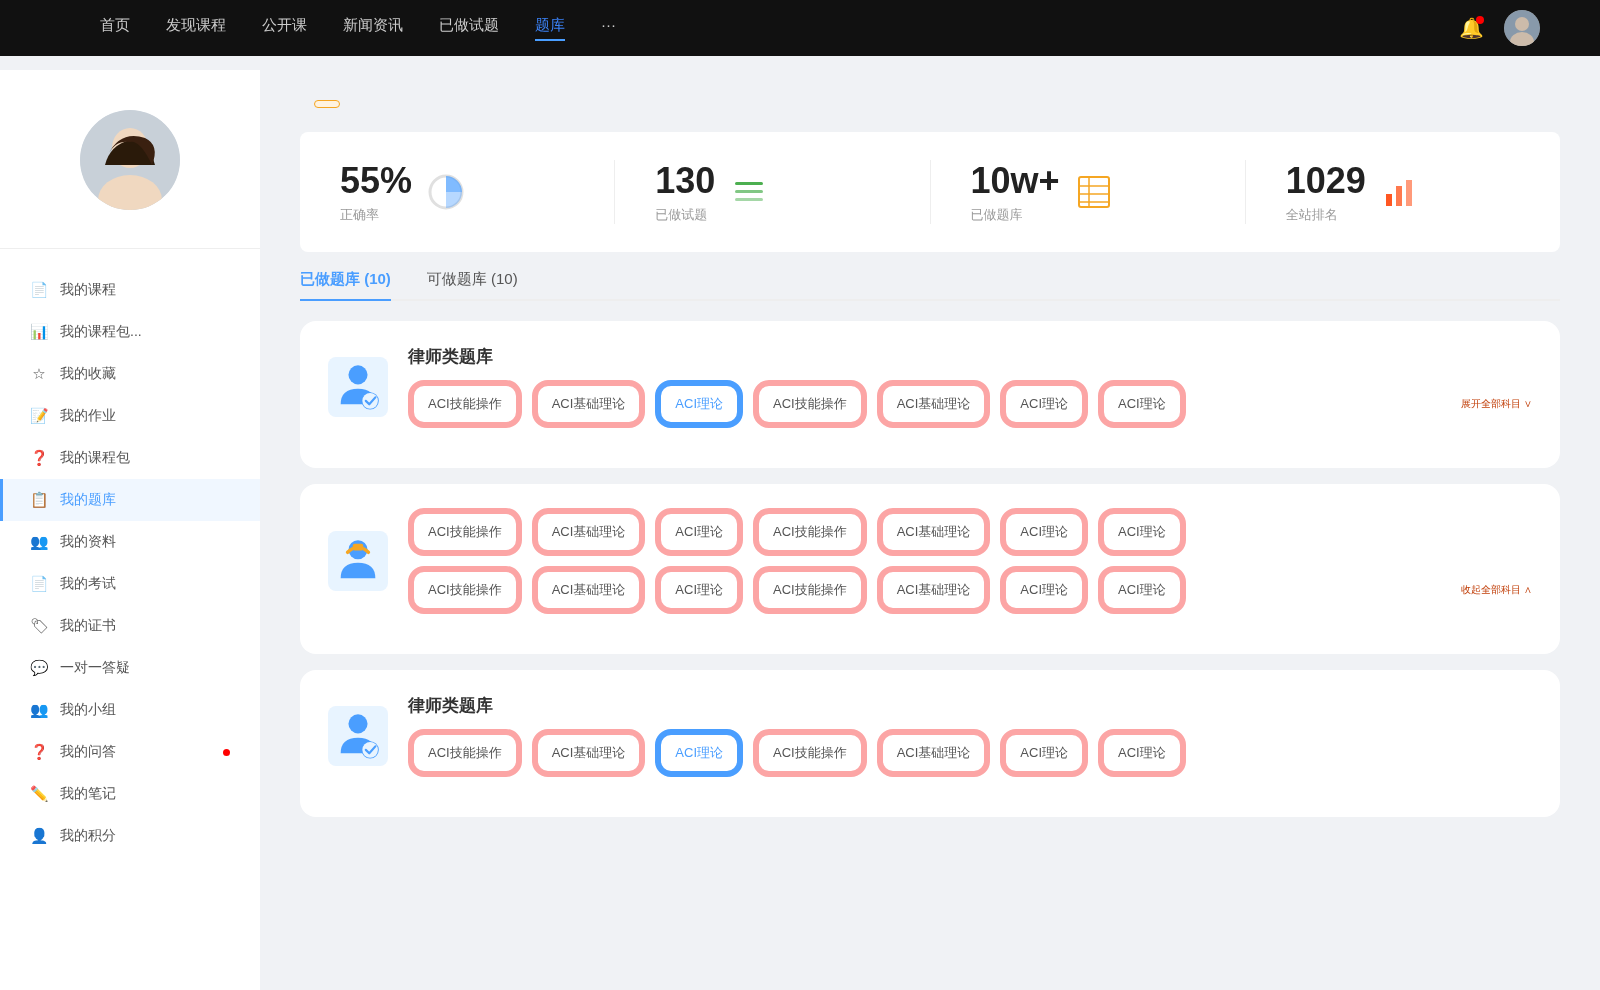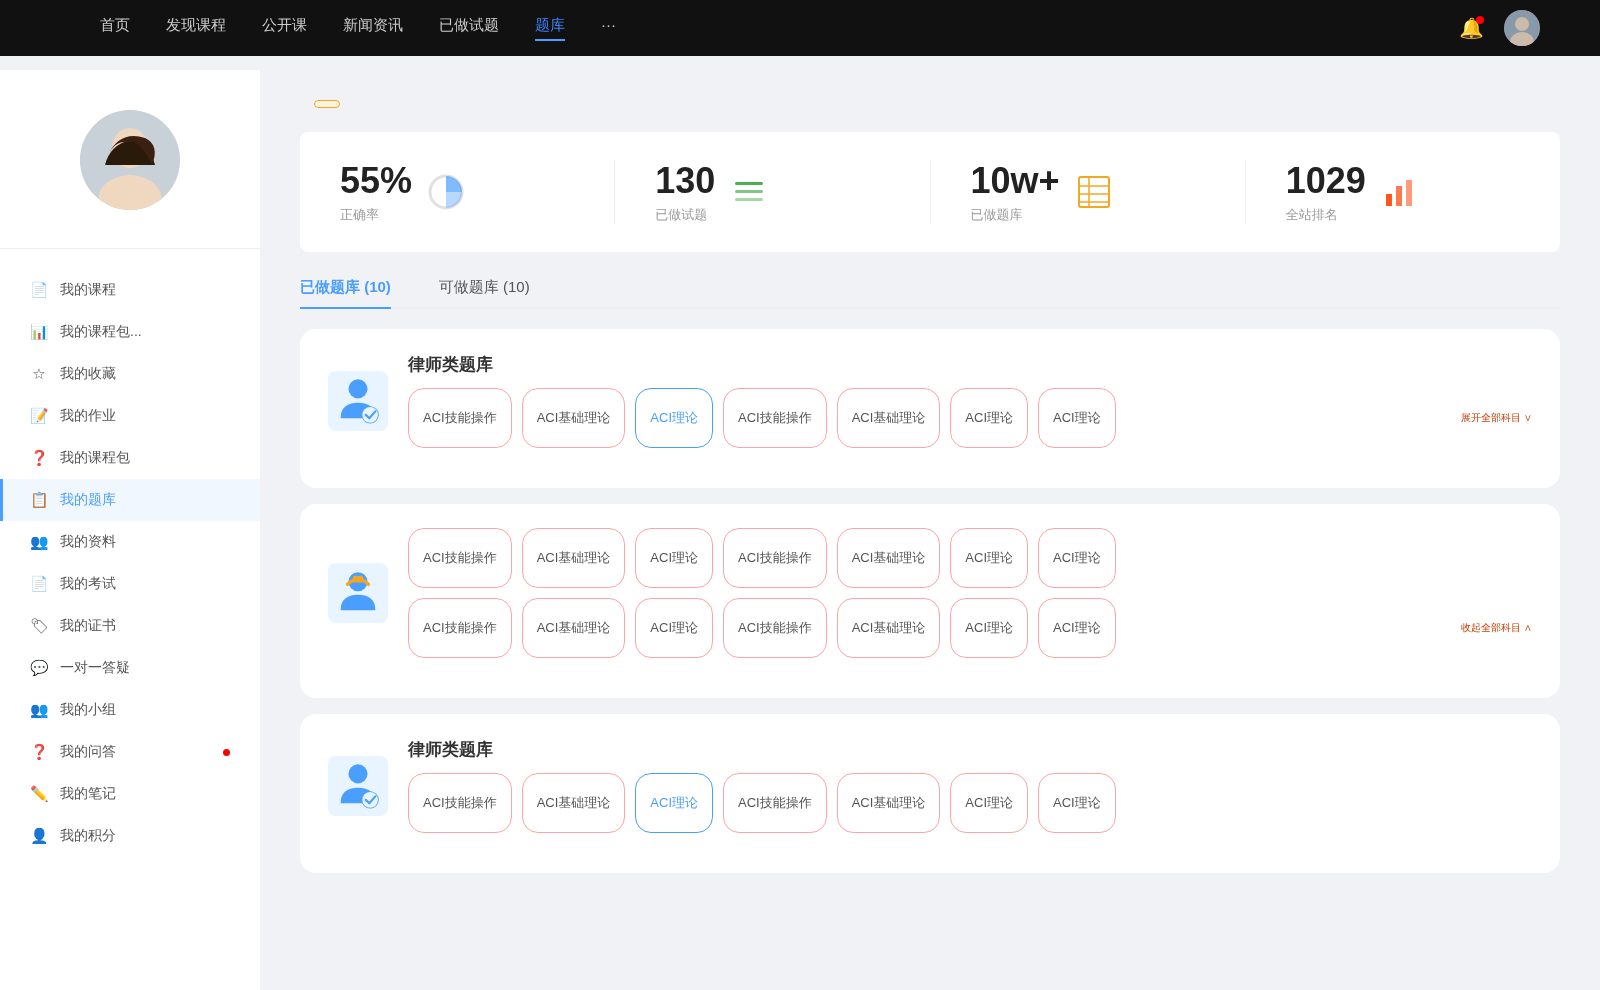--- a/index.html
+++ b/index.html
@@ -39,40 +39,40 @@
 
     
     .content { flex: 1; padding: 30px 40px; background: #f0f2f5; min-height: 920px; }
 
     
     .page-header { display: flex; align-items: center; margin-bottom: 24px; }
     .page-title { font-size: 20px; font-weight: 600; color: #333; margin-right: 14px; }
     .trial-badge { background: #fff3e0; color: #f5a623; border: 1px solid #f5a623; border-radius: 12px; padding: 3px 12px; font-size: 12px; }
 
     
-    .stats-bar { background: white; border-radius: 8px; display: flex; padding: 28px 40px; margin-bottom: 16px; gap: 0; }
+    .stats-bar { background: white; border-radius: 8px; display: flex; padding: 28px 40px; margin-bottom: 8px; gap: 0; }
     .stat-item { flex: 1; display: flex; align-items: center; gap: 14px; border-right: 1px solid #eee; padding-right: 40px; }
     .stat-item:last-child { border-right: none; padding-right: 0; padding-left: 40px; }
     .stat-item:not(:first-child) { padding-left: 40px; }
     .stat-number { font-size: 36px; font-weight: 700; color: #222; }
     .stat-label { font-size: 13px; color: #999; margin-top: 4px; }
     .stat-icon { width: 40px; height: 40px; border-radius: 50%; display: flex; align-items: center; justify-content: center; }
 
     
-    .tabs { display: flex; gap: 16px; margin-bottom: 20px; border-bottom: 2px solid #eee; }
+    .tabs { display: flex; gap: 4px; margin-bottom: 20px; border-bottom: 2px solid #eee; }
     .tab { font-size: 15px; padding: 10px 0; margin-right: 32px; cursor: pointer; color: #555; position: relative; }
     .tab.active { color: #4a9eff; font-weight: 600; }
     .tab.active::after { content: ''; position: absolute; bottom: -2px; left: 0; right: 0; height: 2px; background: #4a9eff; }
 
     
     .bank-section { background: white; border-radius: 16px; padding: 24px 28px; margin-bottom: 16px; }
     .bank-header { display: flex; align-items: center; margin-bottom: 16px; }
     .bank-icon { width: 60px; height: 60px; background: #e8f4ff; border-radius: 8px; margin-right: 20px; display: flex; align-items: center; justify-content: center; flex-shrink: 0; }
     .bank-title { font-size: 17px; font-weight: 600; color: #333; }
-    .bank-tag { border: 1px solid #fca5a5; border-radius: 16px; padding: 20px 14px; font-size: 13px; color: #555; cursor: pointer; }
+    .bank-tag { border: 6px solid #fca5a5; border-radius: 16px; padding: 9px 14px; font-size: 13px; color: #555; cursor: pointer; }
     .bank-tag.active { border-color: #4a9eff; color: #4a9eff; }
     .expand-btn { margin-left: auto; color: #c2410c; font-size: 10px; cursor: pointer; white-space: nowrap; }
 
     .bank-content { display: flex; flex-direction: column; flex: 1; }
     .bank-row { display: flex; align-items: center; gap: 20px; }
     .bank-row + .bank-row { margin-top: 10px; }
     .bank-row-tags { display: flex; gap: 10px; flex-wrap: wrap; align-items: center; flex: 1; }
   </style>
 </head>
 <body>

